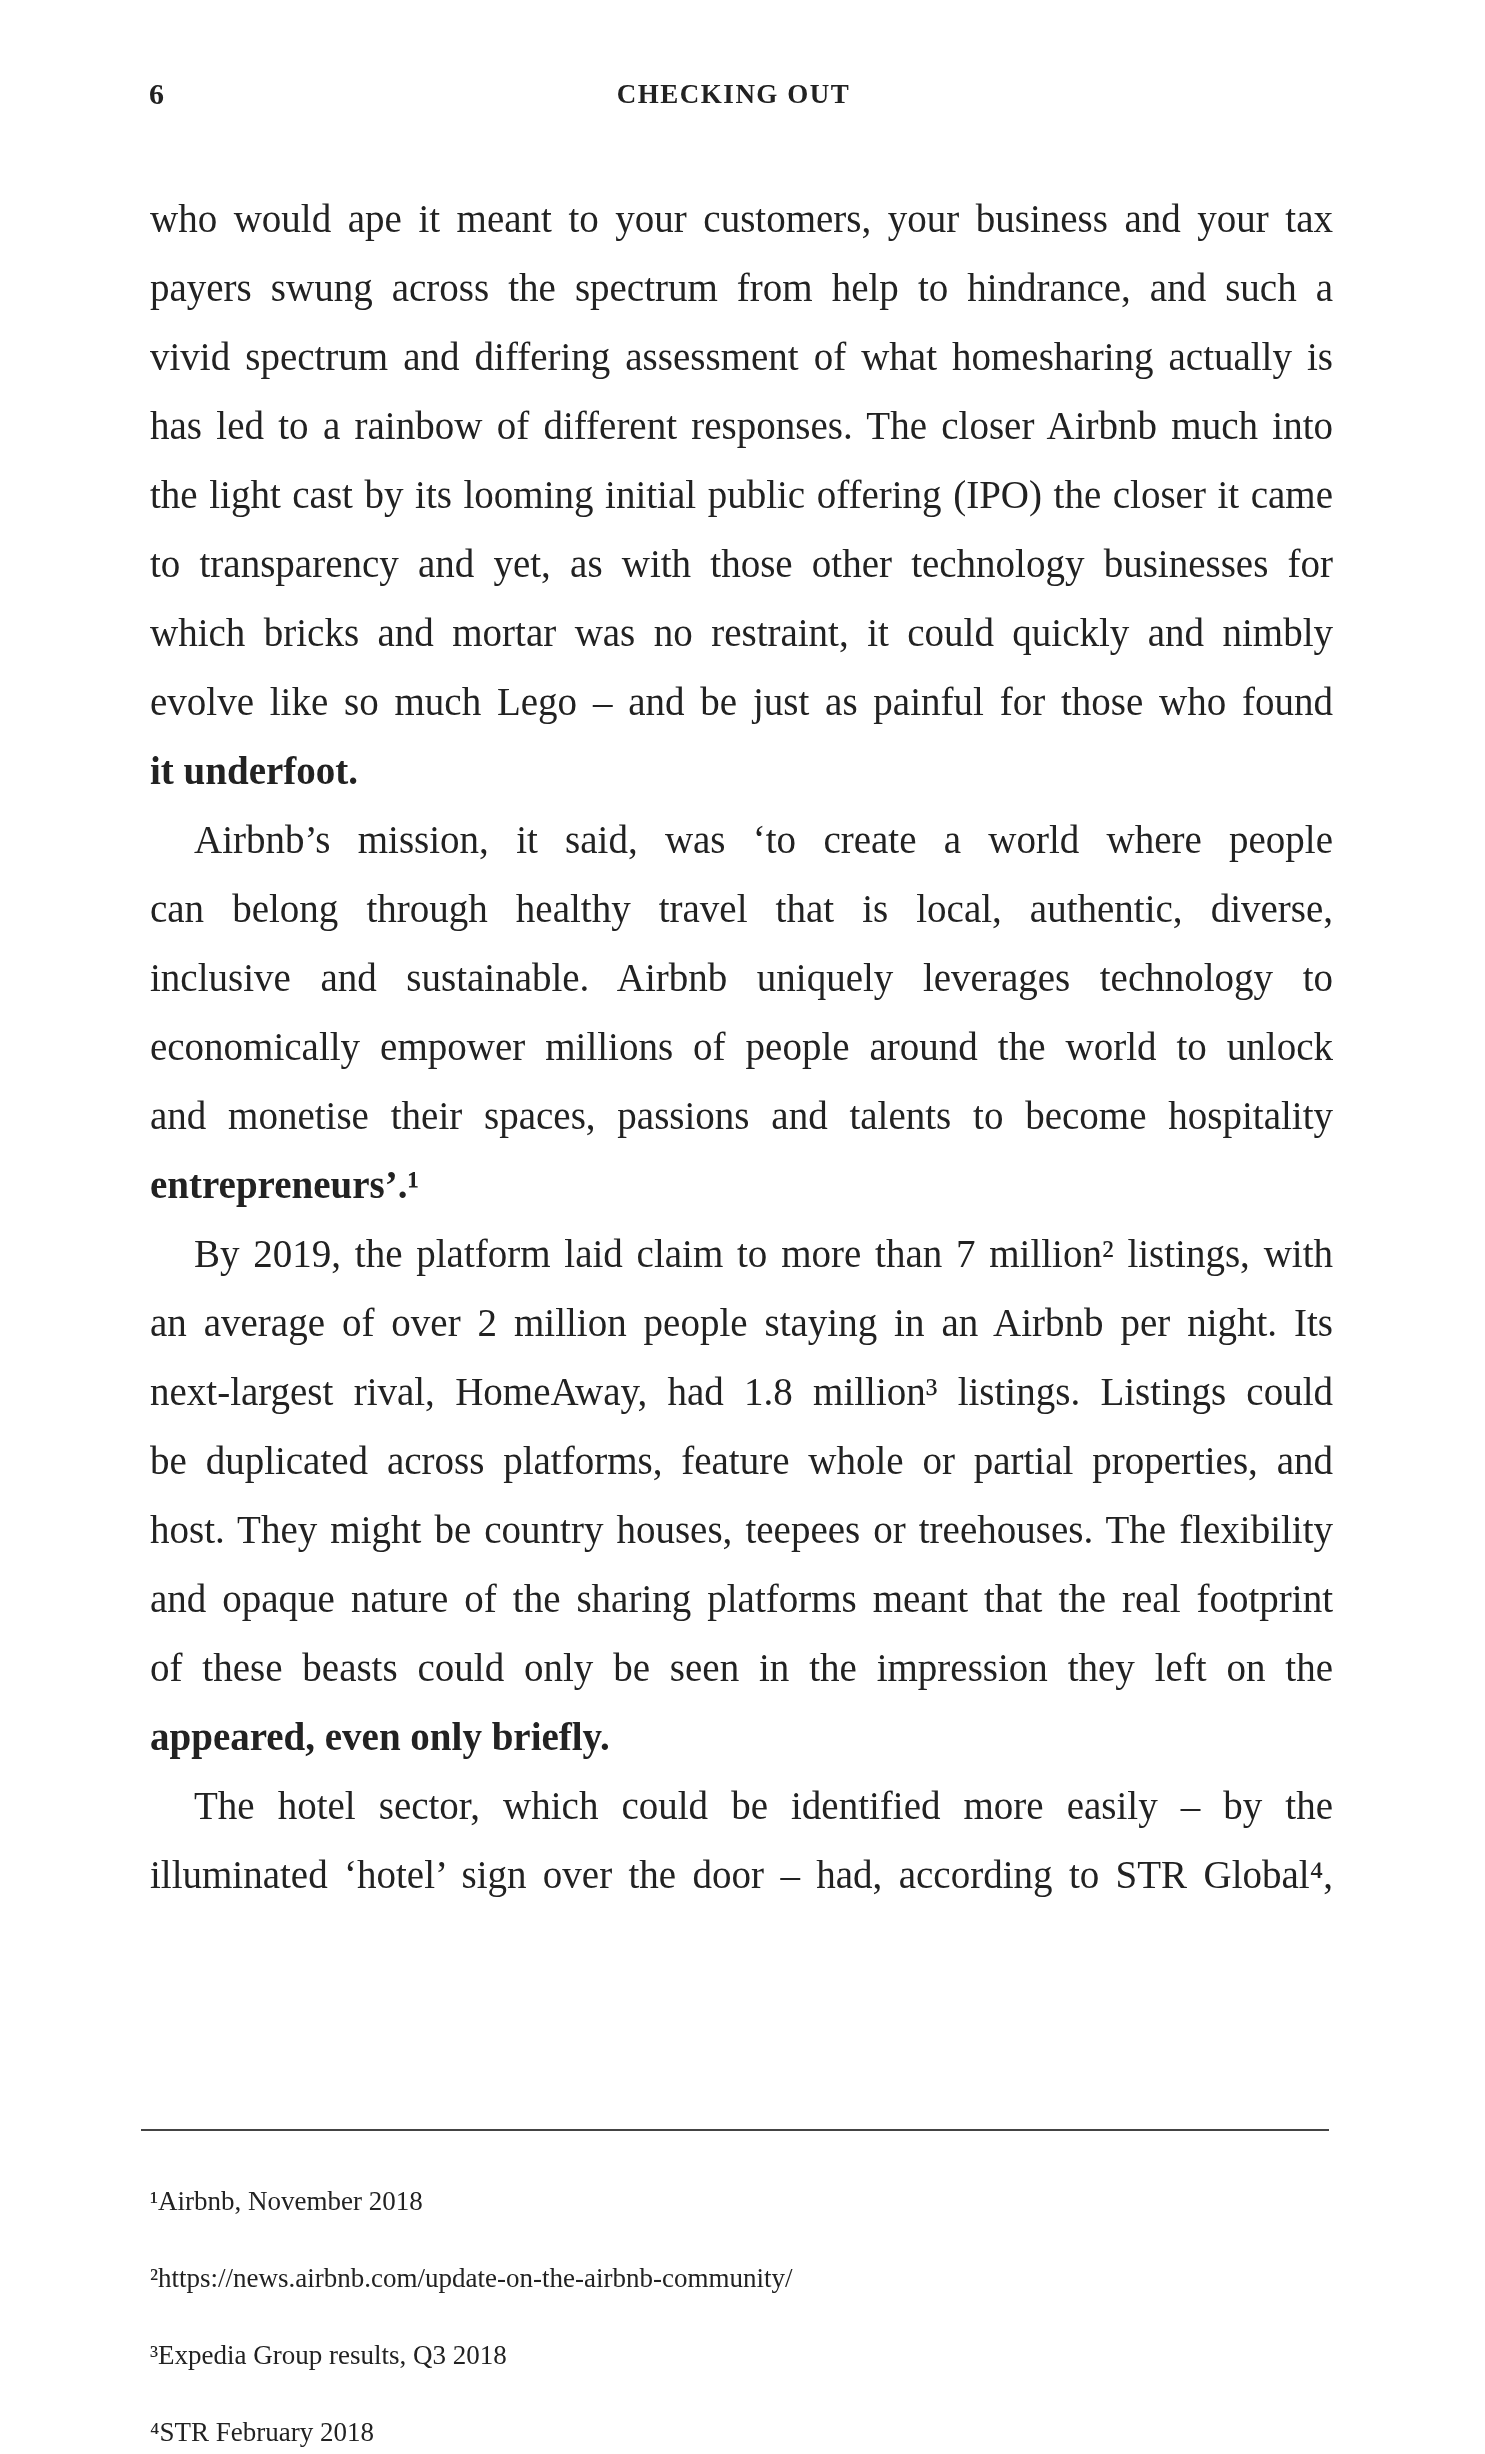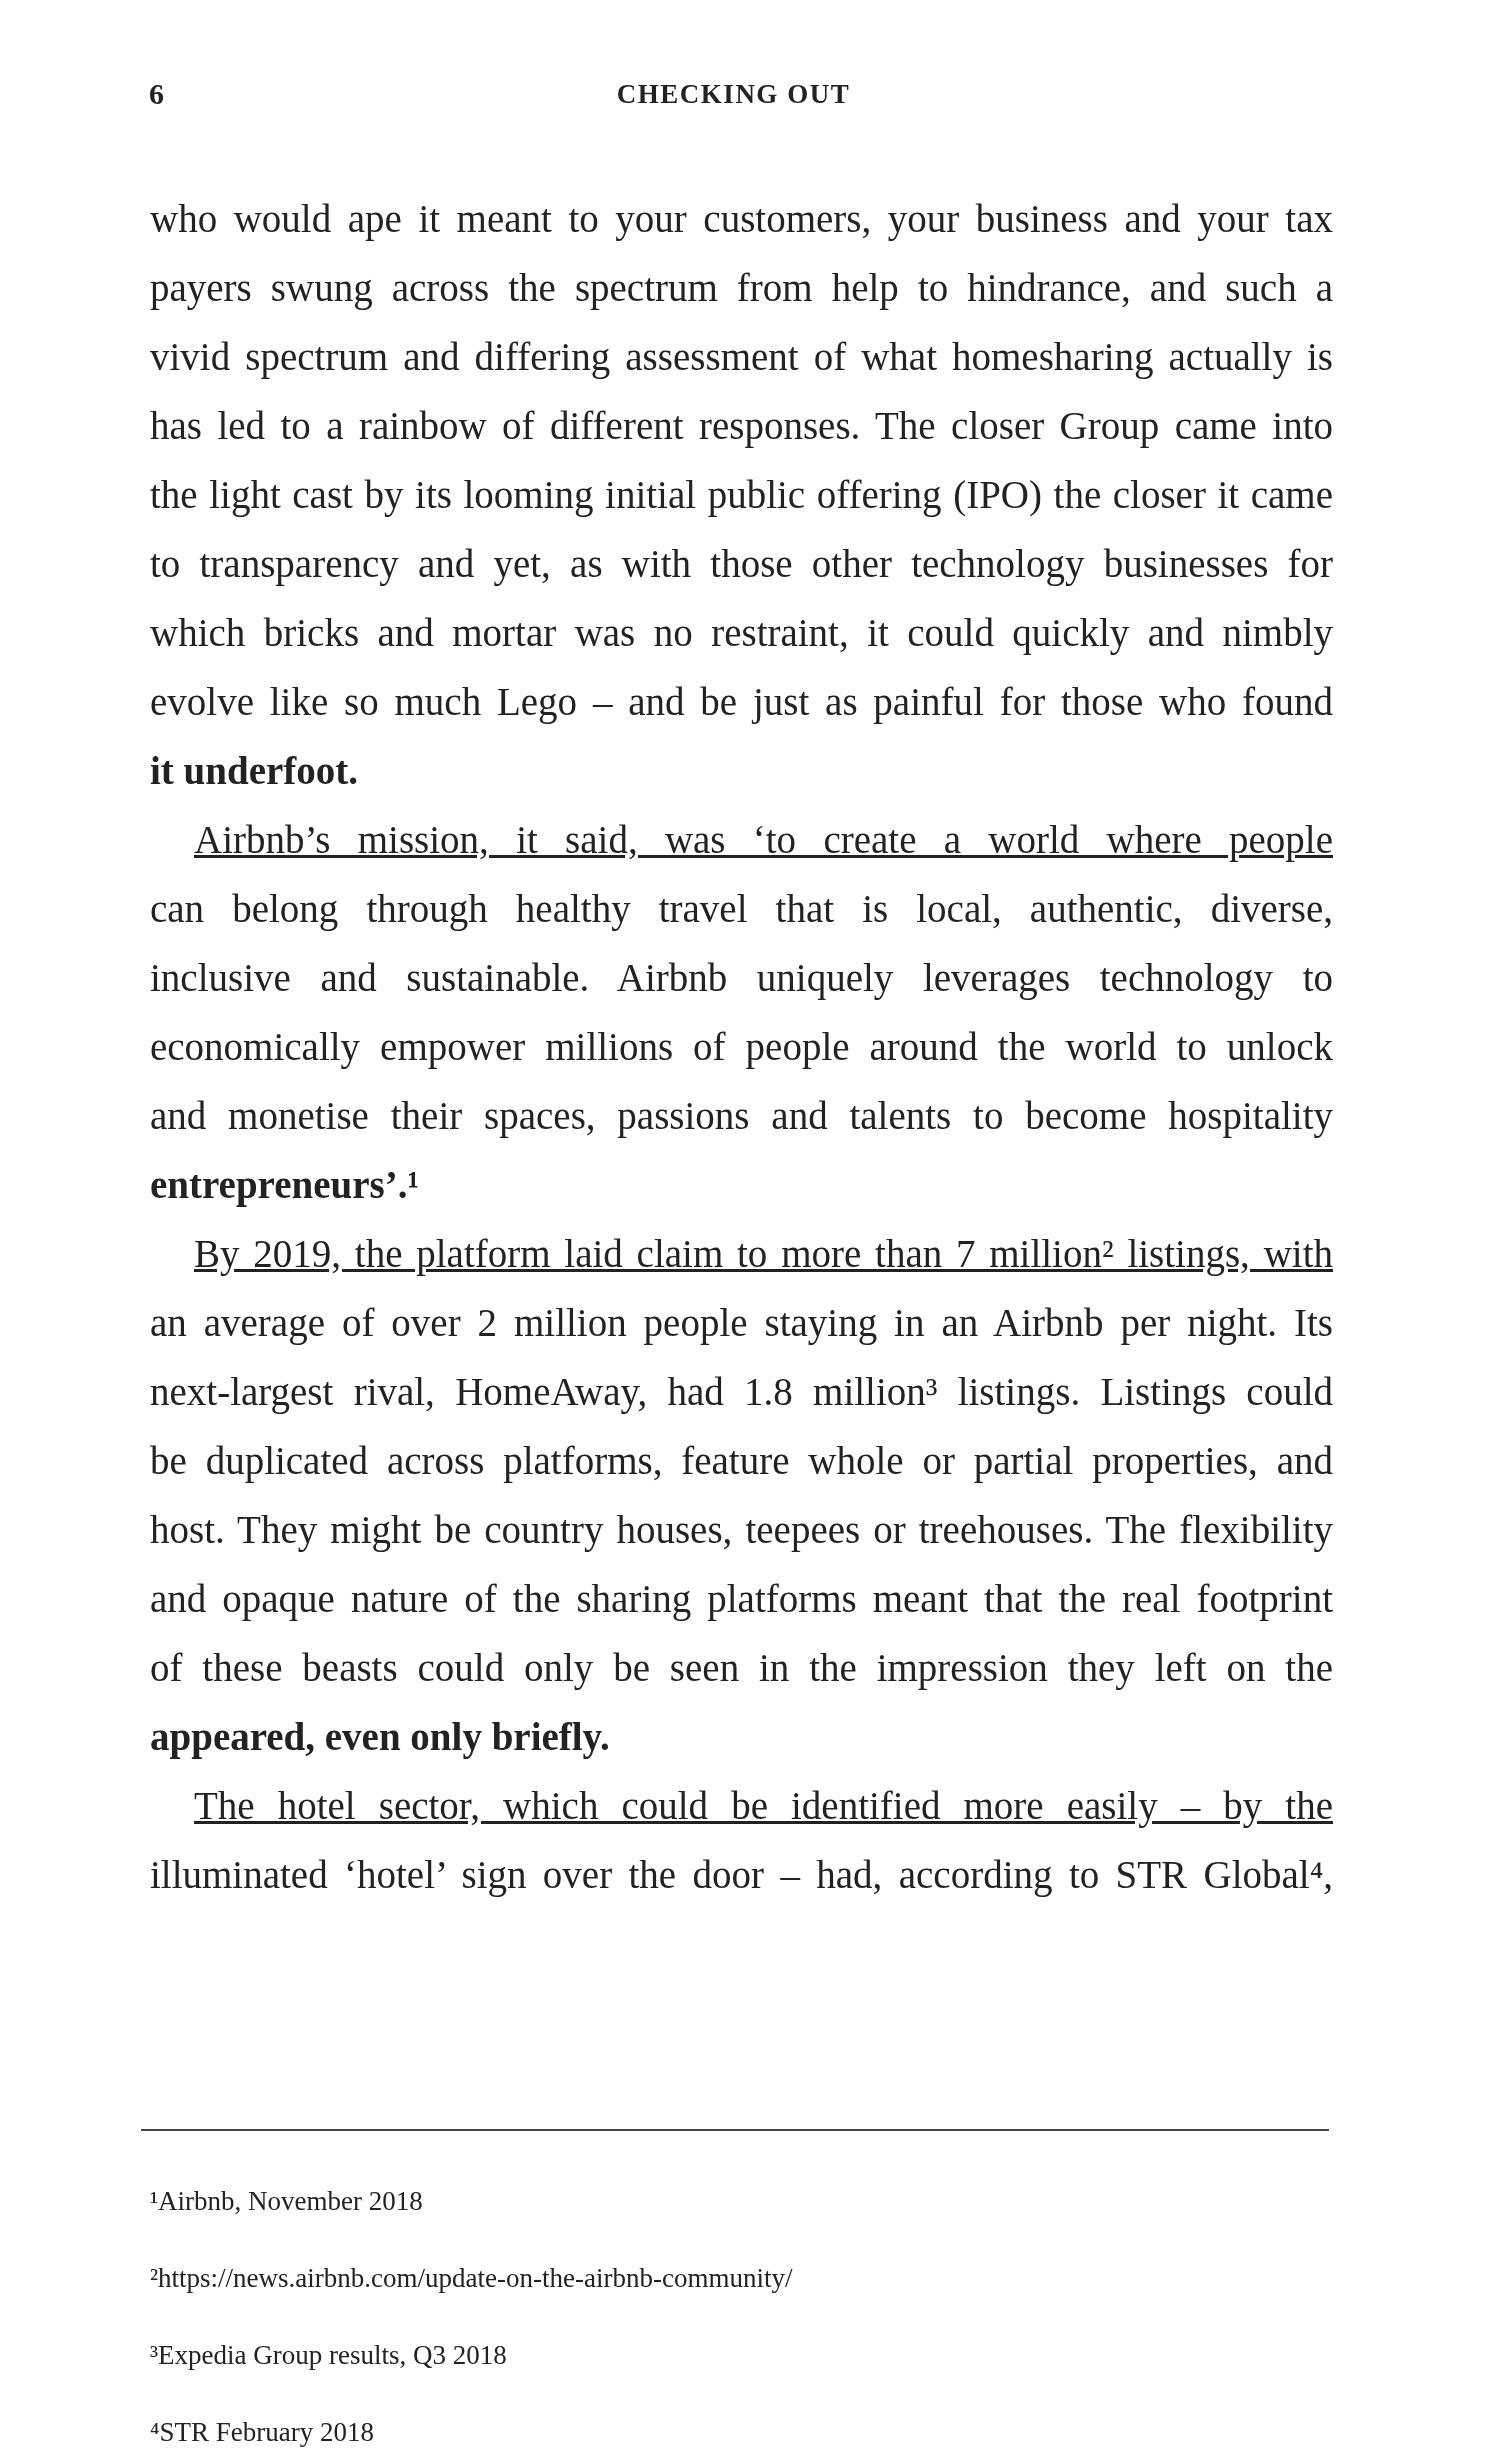--- a/index.html
+++ b/index.html
@@ -8,40 +8,40 @@
     overflow: hidden; color: #222222;
     font-family: "Liberation Serif", "DejaVu Serif", serif;
   }
   .running-head { position: absolute; top: 74px; left: 149px; width: 1185px; height: 40px; }
   .folio { position: absolute; left: 0; top: 0; font-size: 30px; line-height: 40px; font-weight: bold; }
   .head-title { position: absolute; left: 0; right: 16px; top: 0; text-align: center; font-size: 27px; line-height: 40px; font-weight: bold; letter-spacing: 1.5px; padding-right: 0; }
   .head-title span { display: inline-block; transform: translateX(0px); }
   .body-text { position: absolute; top: 184px; left: 150px; width: 1183px; font-size: 39px; }
   .line { height: 69px; line-height: 69px; white-space: nowrap; overflow: visible; text-align: justify; text-align-last: justify; }
   .line.last { text-align: center; text-align-last: left; font-weight: bold; }
-  .line.indent { padding-left: 44px; text-decoration: underline; }
+  .line.indent { padding-left: 44px; }
   .divider { position: absolute; top: 2129px; left: 141px; width: 1188px; height: 2px; background: #444444; }
   .footnotes { position: absolute; top: 2146px; left: 150px; width: 1089px; font-size: 27px; }
   .fn { height: 43px; line-height: 43px; white-space: nowrap; margin-top: 34px; }
 </style>
 </head>
 <body>
 
 <div class="running-head">
   <div class="folio">6</div>
   <div class="head-title"><span>CHECKING OUT</span></div>
 </div>
 
 <div class="body-text">
 
   <div>
     <div class="line">who would ape it meant to your customers, your business and your tax</div>
     <div class="line">payers swung across the spectrum from help to hindrance, and such a</div>
     <div class="line">vivid spectrum and differing assessment of what homesharing actually is</div>
-    <div class="line">has led to a rainbow of different responses. The closer Group came into</div>
+    <div class="line">has led to a rainbow of different responses. The closer Airbnb much into</div>
     <div class="line">the light cast by its looming initial public offering (IPO) the closer it came</div>
     <div class="line">to transparency and yet, as with those other technology businesses for</div>
     <div class="line">which bricks and mortar was no restraint, it could quickly and nimbly</div>
     <div class="line">evolve like so much Lego – and be just as painful for those who found</div>
     <div class="line last">it underfoot.</div>
   </div>
 
   <div>
     <div class="line indent">Airbnb’s mission, it said, was ‘to create a world where people</div>
     <div class="line">can belong through healthy travel that is local, authentic, diverse,</div>

